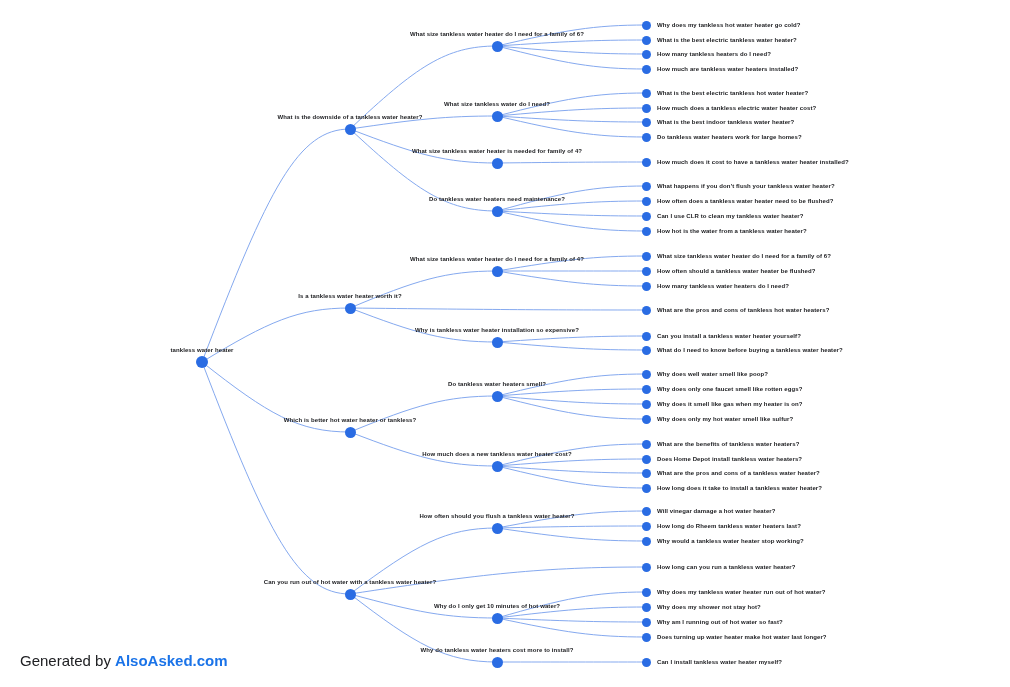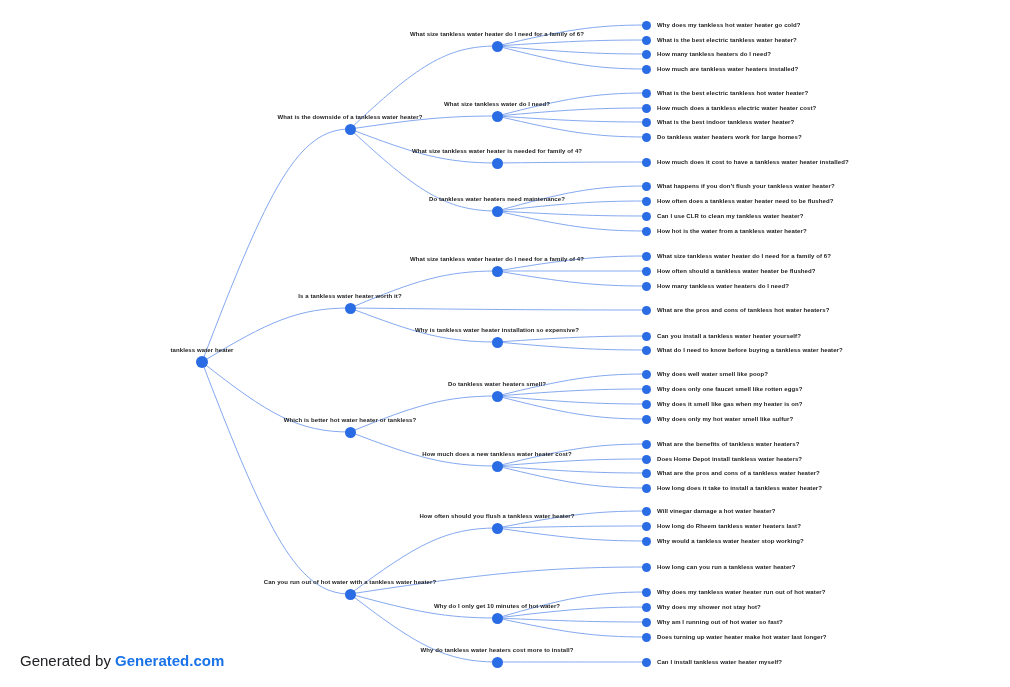--- a/index.html
+++ b/index.html
@@ -209,15 +209,15 @@
       <div class="node-label leaf-label" style="left: 657px; top: 607px; color: rgb(32, 33, 36);">Why does my shower not stay hot?</div>
       <div class="dot" style="width: 9px; height: 9px; left: 641.5px; top: 617.5px; background: rgb(42, 108, 227);"></div>
       <div class="node-label leaf-label" style="left: 657px; top: 622px; color: rgb(32, 33, 36);">Why am I running out of hot water so fast?</div>
       <div class="dot" style="width: 9px; height: 9px; left: 641.5px; top: 632.5px; background: rgb(42, 108, 227);"></div>
       <div class="node-label leaf-label" style="left: 657px; top: 637px; color: rgb(32, 33, 36);">Does turning up water heater make hot water last longer?</div>
       <div class="dot" style="width: 11px; height: 11px; left: 491.5px; top: 656.5px; background: rgb(42, 108, 227);"></div>
       <div class="node-label branch-label" style="left: 317px; top: 646px; color: rgb(32, 33, 36);">Why do tankless water heaters cost more to install?</div>
       <div class="dot" style="width: 9px; height: 9px; left: 641.5px; top: 657.5px; background: rgb(42, 108, 227);"></div>
       <div class="node-label leaf-label" style="left: 657px; top: 662px; color: rgb(32, 33, 36);">Can I install tankless water heater myself?</div>
     </div>
-  <div id="footer" style="color: rgb(32, 33, 36);"><span>Generated by </span><span class="brand" style="color: rgb(26, 115, 232);">Generated.com</span>
+  <div id="footer" style="color: rgb(32, 33, 36);"><span>Generated by </span><span class="brand" style="color: rgb(26, 115, 232);">AlsoAsked.com</span>
   </div>
 </div>
 
 </body></html>

